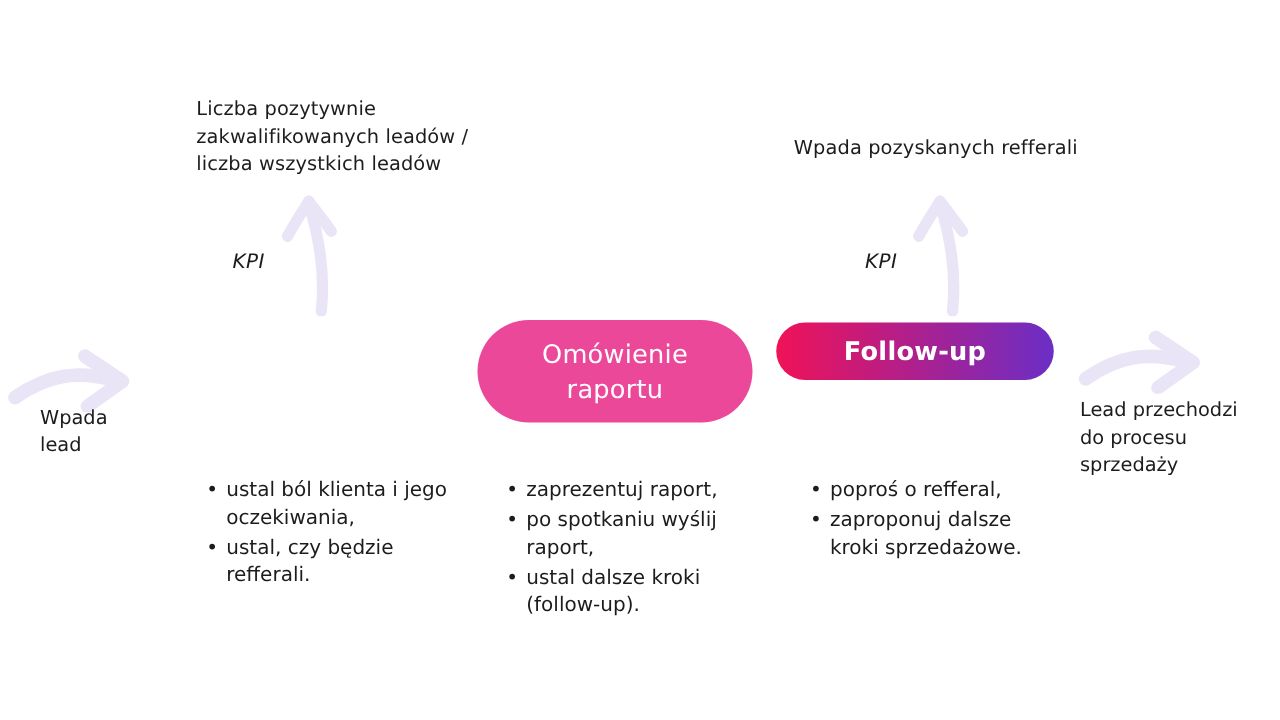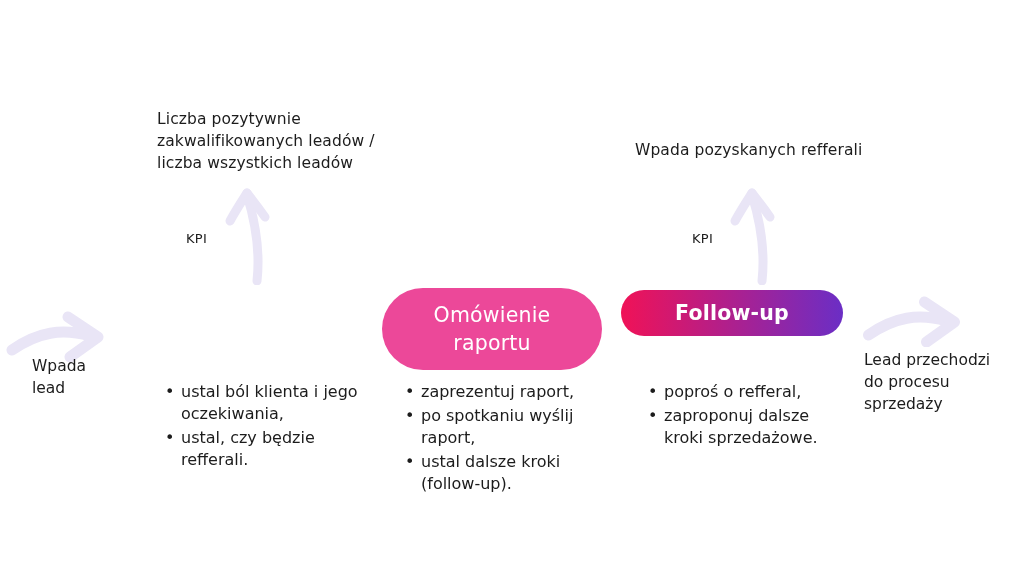--- a/index.html
+++ b/index.html
@@ -9,33 +9,34 @@
   }
   .canvas {
     position: relative;
     width: 1024px;
     height: 576px;
     background: var(--bg, #ffffff);
     overflow: hidden;
     font-family: "DejaVu Sans", "Liberation Sans", sans-serif;
     color: var(--ink, #1c1c1c);
   }
-  .abs { position: absolute; margin-top: 32px; }
+  .abs { position: absolute; }
   .preline { white-space: pre-line; }
 
   .metric-label {
     font-size: 15.5px;
     line-height: 22px;
     font-weight: 500;
     letter-spacing: 0.1px;
   }
   .kpi-caption {
-    font-size: 13px;
+    font-size: 16px;
     font-weight: 500;
     letter-spacing: 0.3px;
+    font-style: italic;
   }
   .side-label {
     font-size: 15.5px;
     line-height: 22px;
     font-weight: 500;
   }
 
   .pill {
     border-radius: 42px;
     color: #ffffff;

